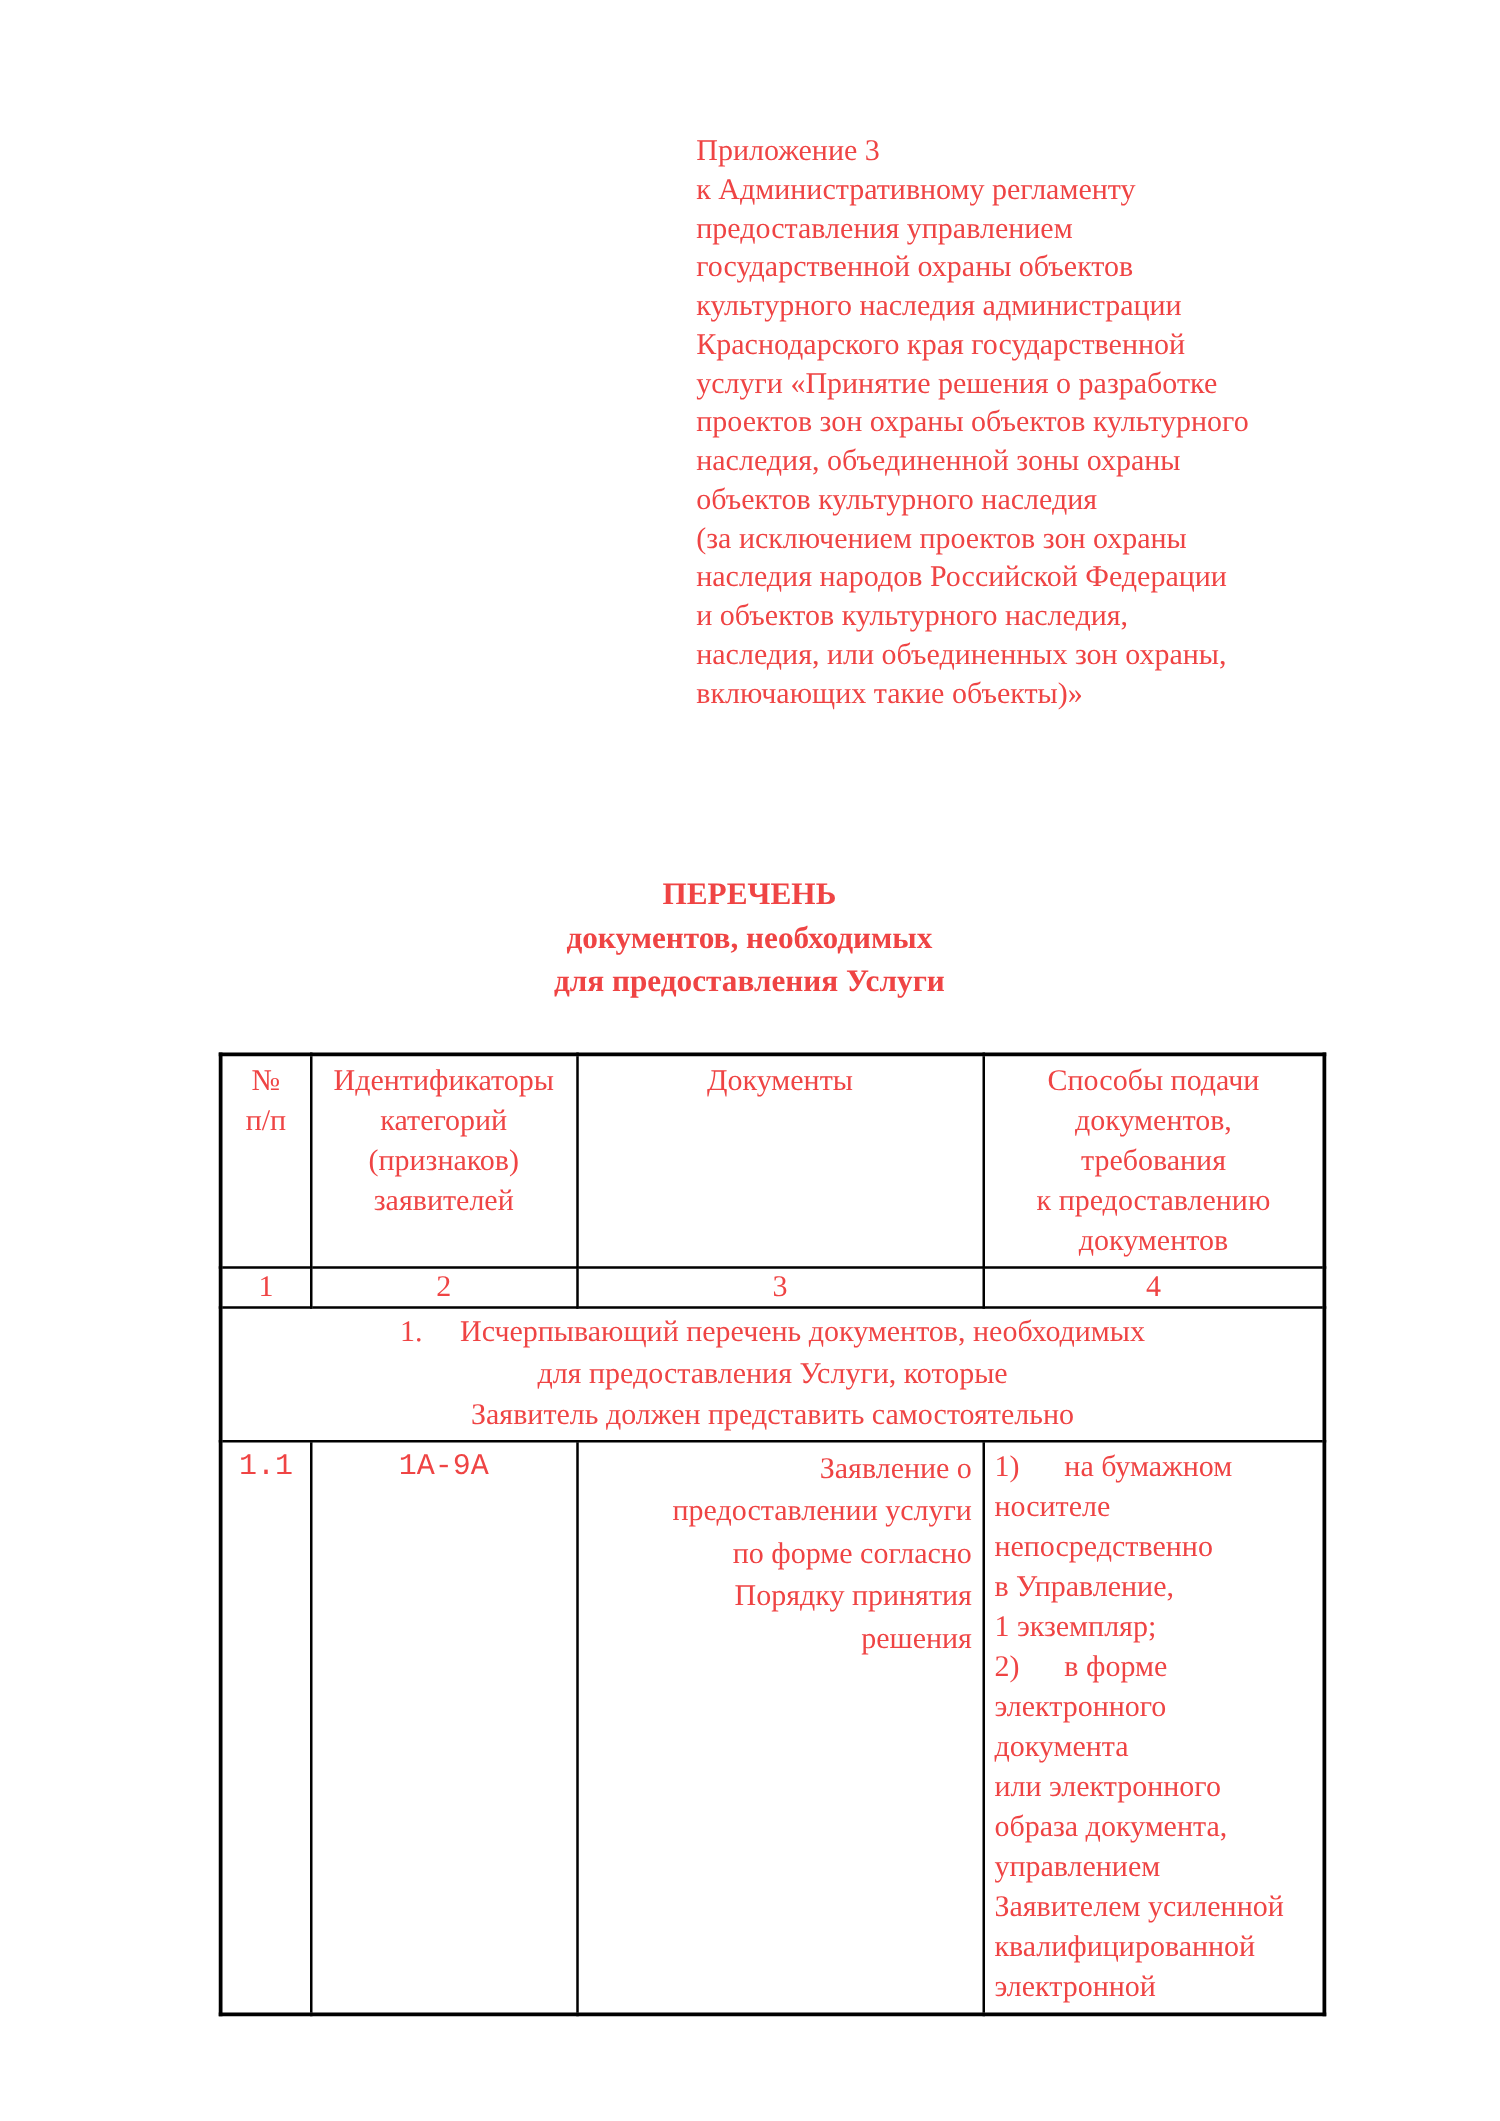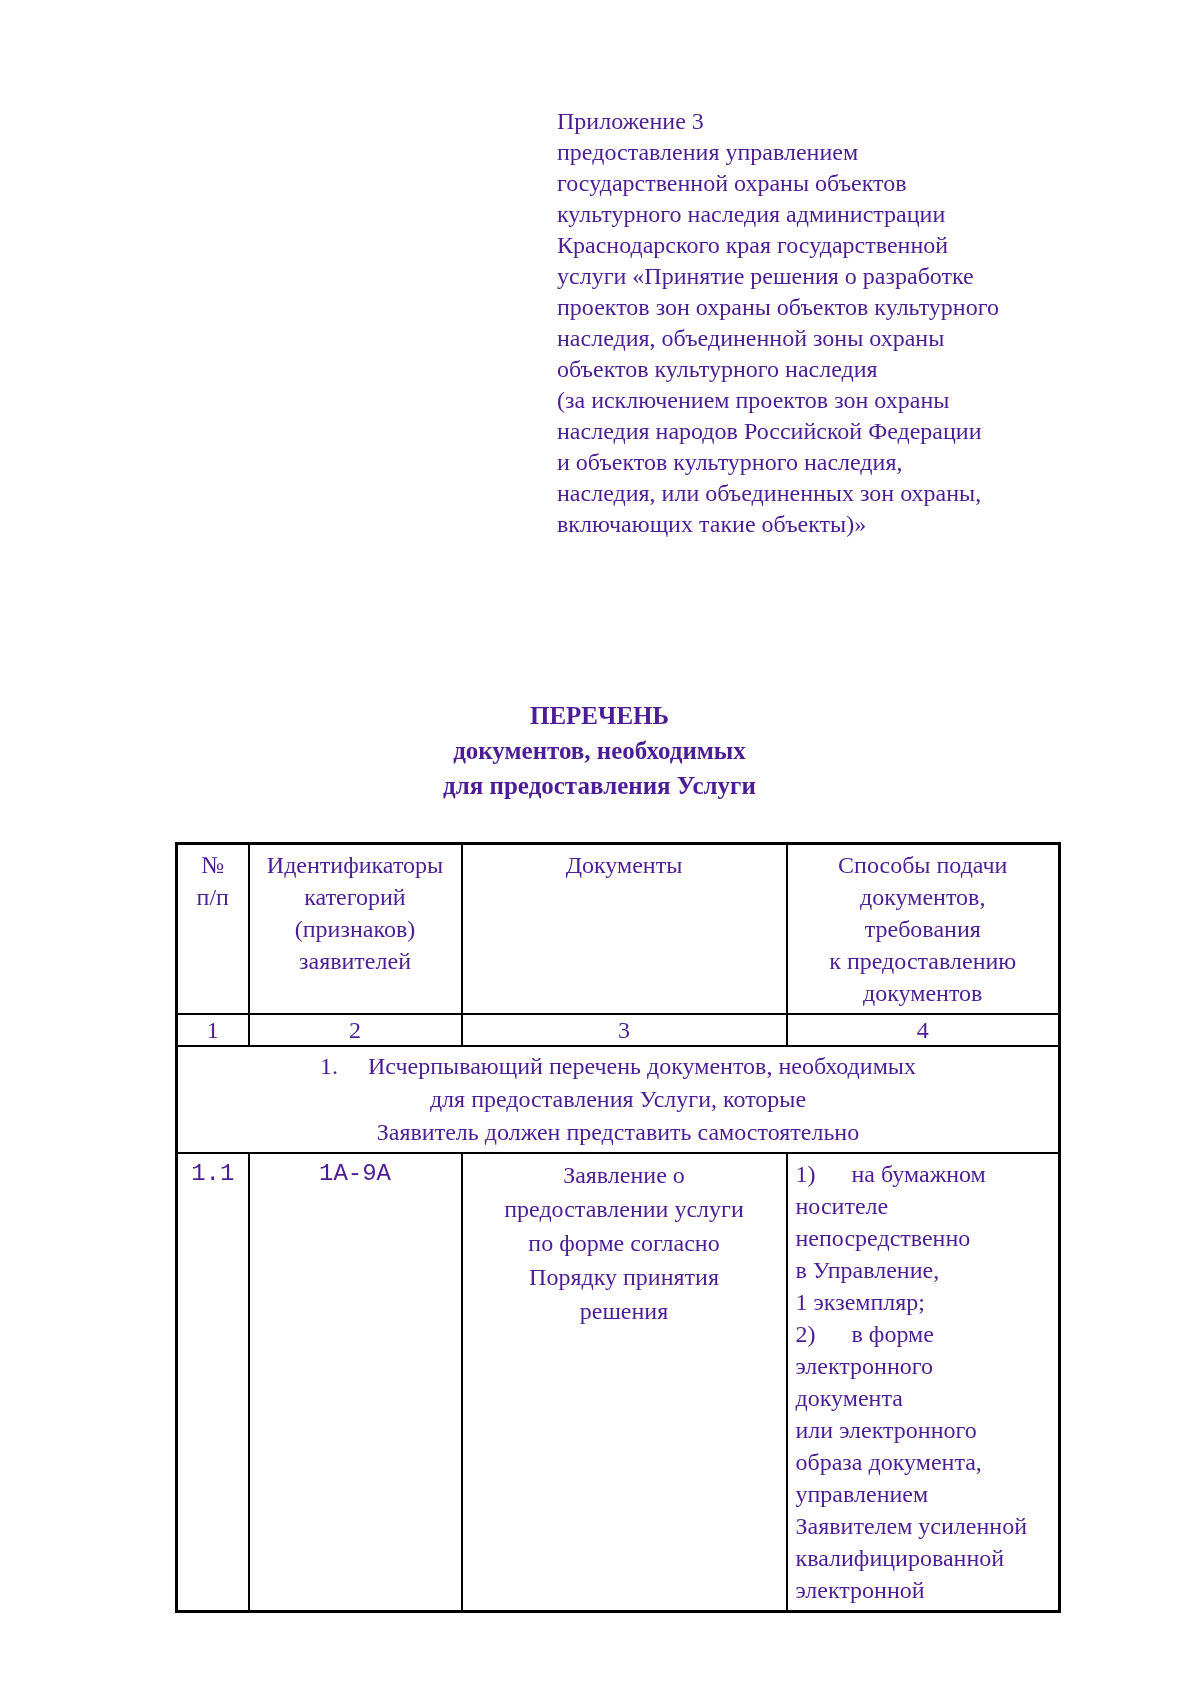--- a/index.html
+++ b/index.html
@@ -6,21 +6,21 @@
     margin: 0;
     padding: 0;
     background: #ffffff;
   }
   .page {
     position: relative;
     width: 1088px;
     height: 1697px;
     background: #ffffff;
     font-family: "Liberation Serif", "DejaVu Serif", serif;
-    color: #4c1d95;
+    color: #ef4444;
     overflow: hidden;
   }
   .appendix {
     position: absolute;
     left: 557px;
     top: 106px;
     width: 510px;
     font-size: 24px;
     line-height: 31px;
     text-align: left;
@@ -72,39 +72,40 @@
   }
   tr.data-row td {
     height: 442px;
   }
   td.cell-num, td.cell-ident {
     text-align: center;
     line-height: 32px;
     font-family: Liberation Mono, monospace;
   }
   td.cell-docs {
-    text-align: center;
+    text-align: right;
     line-height: 34px;
     padding-left: 10px;
   }
   td.cell-submit {
     text-align: left;
     line-height: 32px;
     padding-left: 10px;
     border-radius: 16px;
   }
   .line { white-space: nowrap; }
 </style>
 </head>
 <body>
 
 <div class="page">
 
   <div class="appendix">
       <div class="line">Приложение 3</div>
+      <div class="line">к Административному регламенту</div>
       <div class="line">предоставления управлением</div>
       <div class="line">государственной охраны объектов</div>
       <div class="line">культурного наследия администрации</div>
       <div class="line">Краснодарского края государственной</div>
       <div class="line">услуги «Принятие решения о разработке</div>
       <div class="line">проектов зон охраны объектов культурного</div>
       <div class="line">наследия, объединенной зоны охраны</div>
       <div class="line">объектов культурного наследия</div>
       <div class="line">(за исключением проектов зон охраны</div>
       <div class="line">наследия народов Российской Федерации</div>

